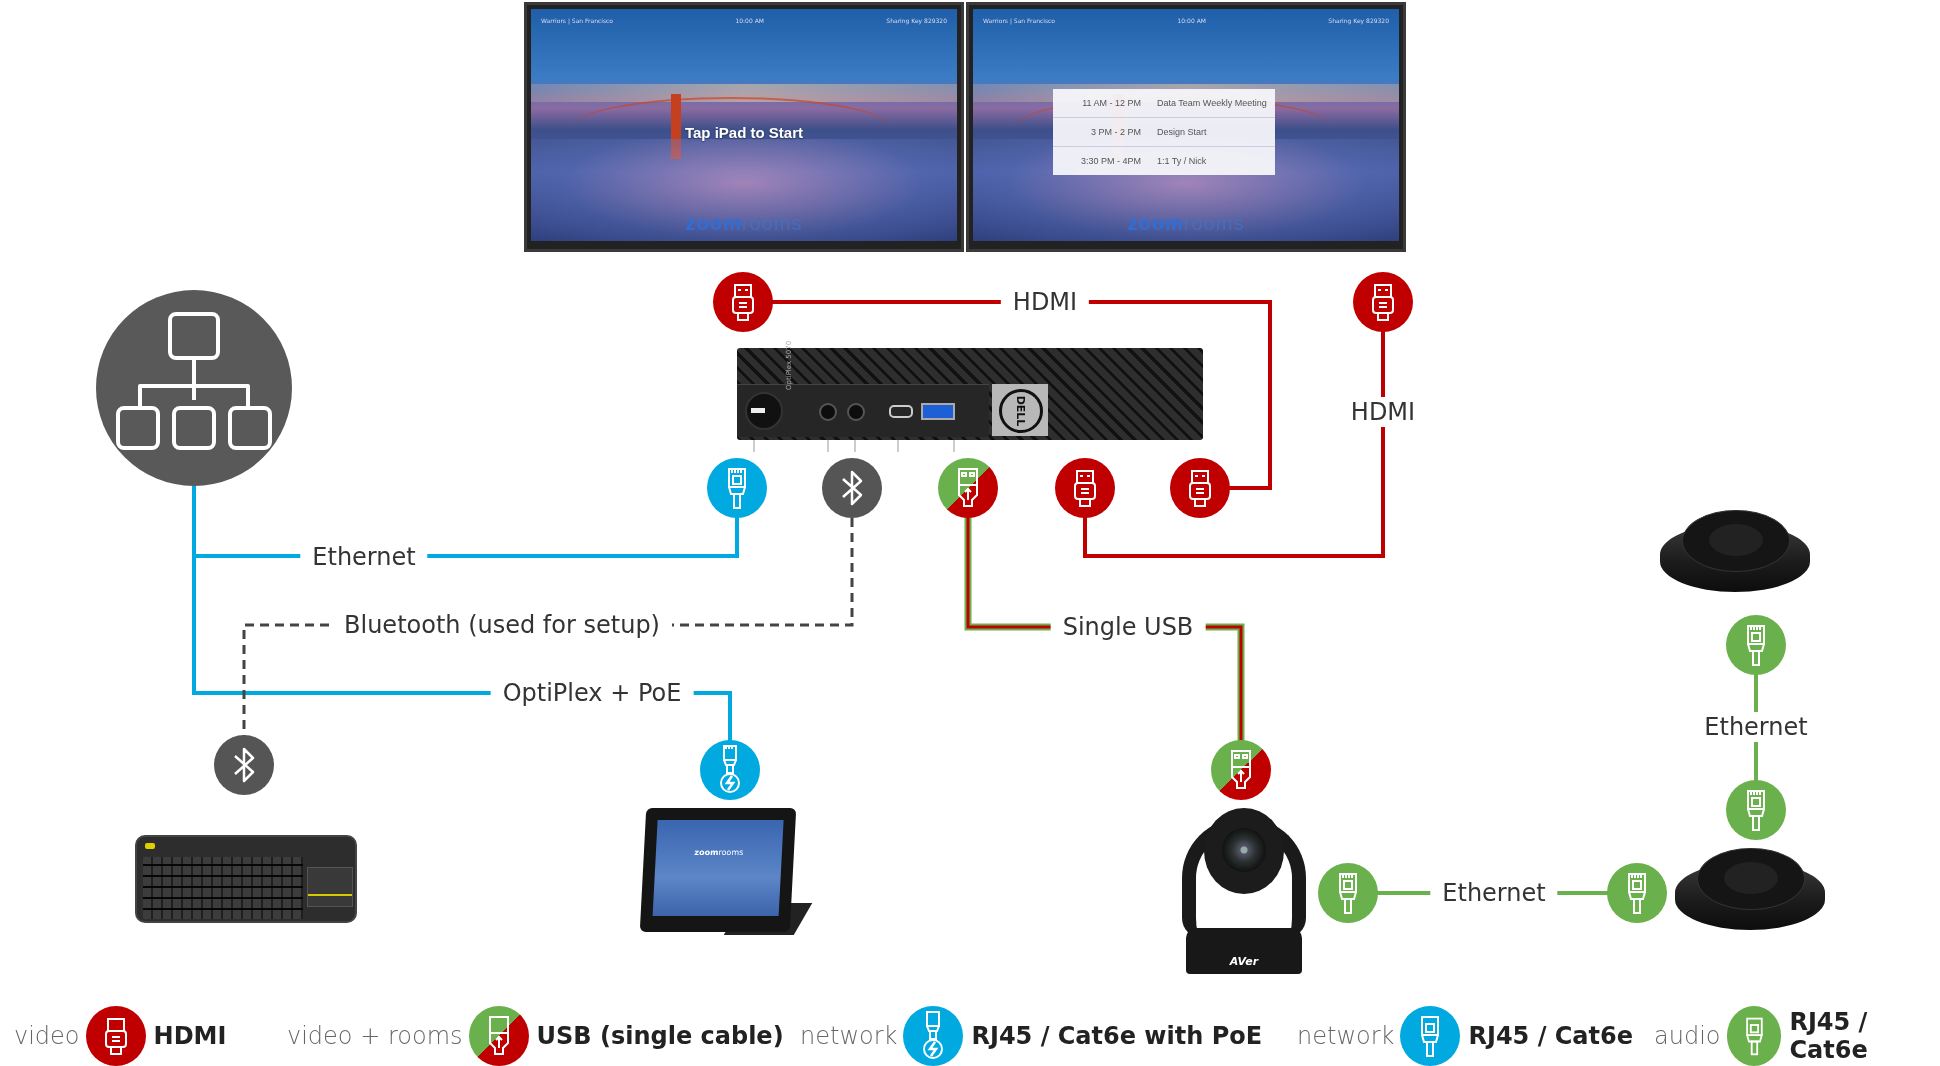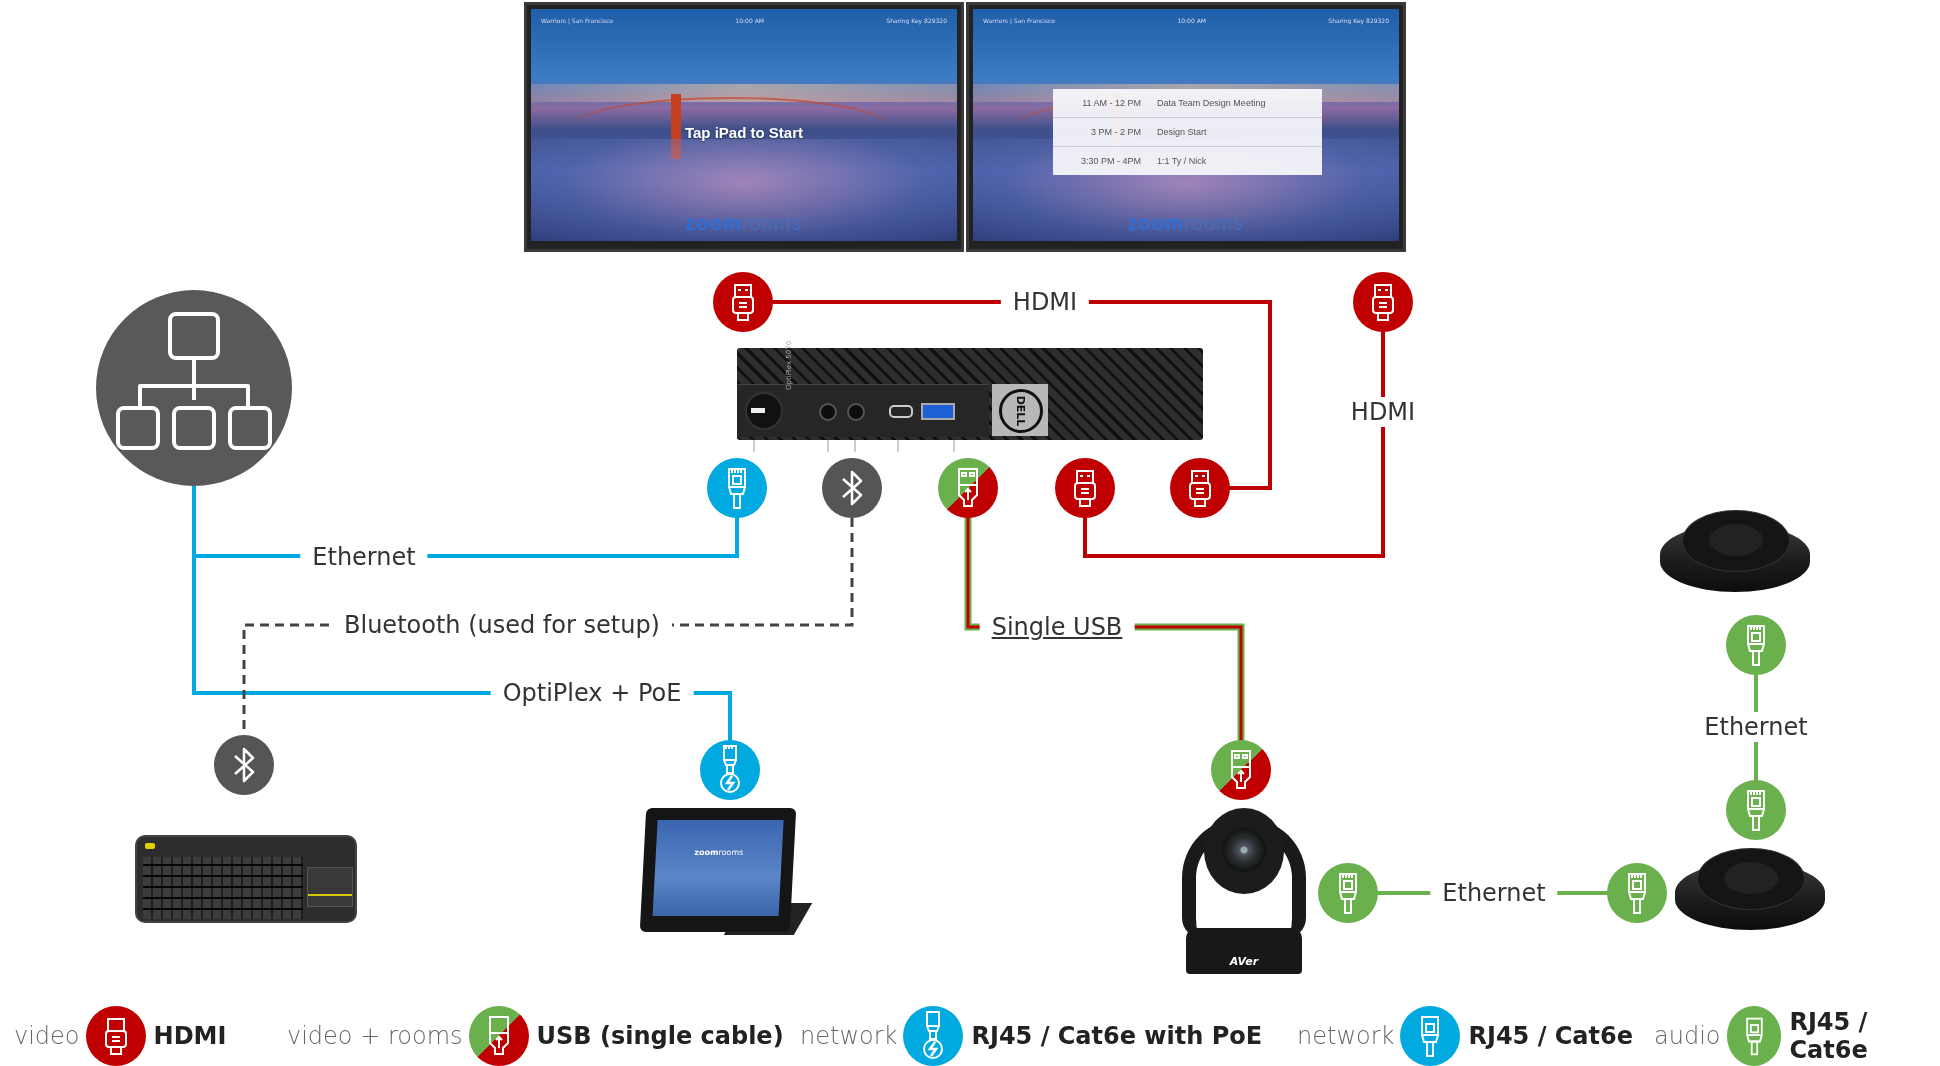--- a/index.html
+++ b/index.html
@@ -27,21 +27,21 @@
   .tv .cable { position:absolute; left:40px; top:88px; width:320px; height:60px;
         border-top:2px solid rgba(200,70,40,.7); border-radius:50% 50% 0 0; }
   .tv .city { position:absolute; left:0; right:0; top:75px; height:18px;
         background:linear-gradient(90deg, rgba(255,200,150,.2), rgba(255,210,160,.5), rgba(255,200,150,.3)); }
   .tv .topbar { position:absolute; left:10px; right:10px; top:8px; font-size:6px; color:#dde; display:flex; justify-content:space-between; }
   .tv .tap { position:absolute; left:0; right:0; top:115px; text-align:center; color:#fff; font-size:15px; font-weight:bold;
         font-family:"Liberation Sans", sans-serif; text-shadow:0 1px 2px rgba(0,0,0,.4); }
   .tv .brand { position:absolute; left:0; right:0; bottom:6px; text-align:center; font-size:20px; color:#2d6fd8;
         font-family:"Liberation Sans", sans-serif; font-weight:bold; letter-spacing:1px; }
   .tv .brand span.thin { font-weight:normal; color:#3d74c8; opacity:.75; }
-  .sched { position:absolute; left:80px; top:80px; width:269px; background:rgba(245,245,250,.95); }
+  .sched { position:absolute; left:80px; top:80px; width:222px; background:rgba(245,245,250,.95); }
   .sched .row { display:flex; height:28px; align-items:center; border-bottom:1px solid #ccd; font-size:9px; color:#555;
         font-family:"Liberation Sans", sans-serif; }
   .sched .row:last-child { border-bottom:none; }
   .sched .time { width:88px; text-align:right; padding-right:16px; }
 
   
   .pc { position:absolute; left:737px; top:348px; width:466px; height:92px; background:#1b1b1b; border-radius:3px;
         background-image:
           repeating-linear-gradient(45deg, #111 0 3px, #2e2e2e 3px 10px),
           repeating-linear-gradient(-45deg, transparent 0 3px, rgba(0,0,0,.6) 3px 10px); }
@@ -156,21 +156,21 @@
       <div class="bridge"></div>
       <div class="fog"></div>
     <div class="topbar">
       <span>Warriors | San Francisco</span>
       <span>10:00 AM</span>
       <span>Sharing Key  829320</span>
     </div>
     <div class="sched">
       <div class="row">
           <span class="time">11 AM - 12 PM</span>
-          <span>Data Team Design Meeting</span>
+          <span>Data Team Weekly Meeting</span>
         </div>
       <div class="row">
           <span class="time">3 PM - 2 PM</span>
           <span>Design Start</span>
         </div>
       <div class="row">
           <span class="time">3:30 PM - 4PM</span>
           <span>1:1 Ty / Nick</span>
         </div>
     </div>
@@ -387,21 +387,21 @@
         <rect x="27" y="36" width="6" height="14"></rect>
       </g>
     </svg>
 </div>
 
 <div class="lbl" style="left:1045px; top:302px;">HDMI</div>
 <div class="lbl" style="left:1383px; top:412px;">HDMI</div>
 <div class="lbl" style="left:364px; top:557px;">Ethernet</div>
 <div class="lbl" style="left:502px; top:625px;">Bluetooth (used for setup)</div>
 <div class="lbl" style="left:592px; top:693px;">OptiPlex + PoE</div>
-<div class="lbl" style="left:1057px; top:627px;text-decoration:underline;">Single USB</div>
+<div class="lbl" style="left:1128px; top:627px;">Single USB</div>
 <div class="lbl" style="left:1494px; top:893px;">Ethernet</div>
 <div class="lbl" style="left:1756px; top:727px;">Ethernet</div>
 
 <div class="legend" style="left:14px;">
   <span class="kind">video</span>
   <div class="node red">
       <svg viewBox="0 0 60 60">
         <g fill="none" stroke="#fff" stroke-width="2">
           <rect x="22" y="13" width="16" height="12"></rect>
           <rect x="20" y="25" width="20" height="16" rx="3"></rect>

